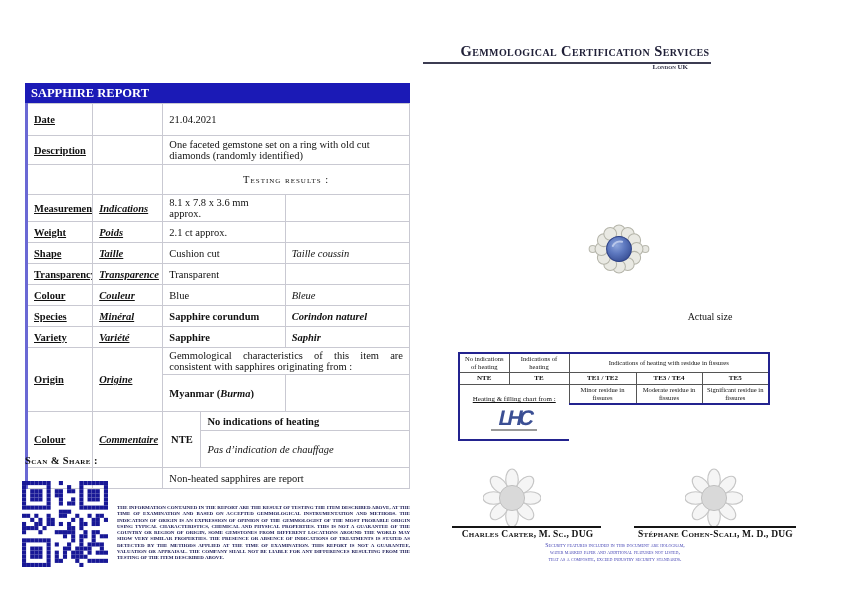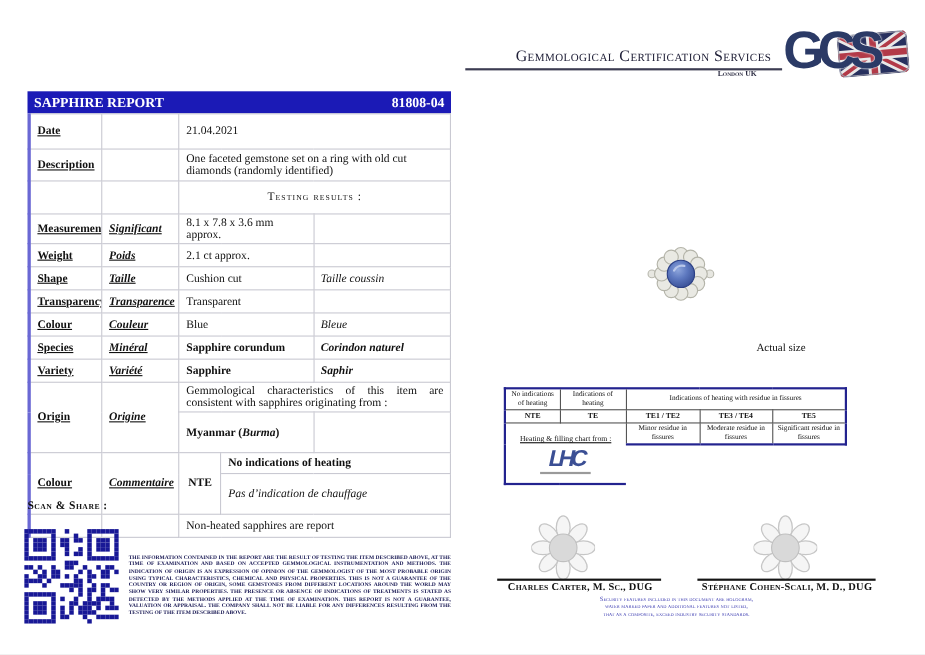--- a/index.html
+++ b/index.html
@@ -2,33 +2,33 @@
 <html><head>
 <meta charset="utf-8">
 <style>
   html,body{margin:0;padding:0;background:#e8e8e8;}
   .page{position:relative;width:841px;height:595px;background:#ffffff;overflow:hidden;
         font-family:"Liberation Serif",serif;color:#111;}
 
   
   .org-block{position:absolute;left:423px;top:42px;width:288px;text-align:center;
              border-bottom:2px solid #3c3c52;padding-bottom:2px;}
-  .org-name{font-variant:small-caps;font-weight:400;font-size:14.5px;letter-spacing:.4px;color:#202038;margin-left:36px;}
+  .org-name{font-variant:small-caps;font-weight:700;font-size:14.5px;letter-spacing:.4px;color:#202038;margin-left:36px;}
   .org-loc{position:absolute;left:400px;top:63px;width:288px;text-align:right;
            font-variant:small-caps;font-size:7px;font-weight:600;color:#2a2a40;padding-right:2px;}
   .gcs-logo{position:absolute;left:710px;top:24px;width:116px;height:58px;}
   .gcs-flag{position:absolute;right:0;top:4px;transform:rotate(-5deg);}
   .gcs-letters{position:absolute;left:2px;top:-6px;font-family:"Liberation Sans",sans-serif;
                font-weight:bold;font-size:48px;line-height:58px;color:#2b3a66;letter-spacing:-6px;
                text-shadow:0 0 2px #fff,0 0 1px #fff;}
 
   
   .titlebar{position:absolute;left:25px;top:83px;width:385px;height:20px;background:#1b1ab6;
             color:#fff;font-weight:bold;font-size:12.5px;line-height:20px;box-sizing:border-box;
-            padding:0 6px;display:flex;justify-content:space-between;}
+            padding:0 6px;display:flex;justify-content:space-between;flex-direction:column;}
   .report-table-wrap{position:absolute;left:25px;top:103px;width:385px;}
   table.report{border-collapse:collapse;width:385px;table-layout:fixed;
                border-left:3px solid #6a68d4;}
   table.report td{border:1px solid #c9c9d2;padding:2px 6px;font-size:10.5px;vertical-align:middle;
                   overflow:hidden;}
   table.report td.lab{font-weight:bold;text-decoration:underline;}
   table.report td.labfr{font-weight:bold;font-style:italic;text-decoration:underline;}
   td.val-strong{font-weight:bold;}
   td.val-fr{font-style:italic;}
   td.val-fr-strong{font-style:italic;font-weight:bold;}
@@ -75,42 +75,20 @@
 </head>
 <body>
 
 <div class="page">
 
   <div class="org-block">
     <span class="org-name">Gemmological Certification Services</span>
   </div>
   <div class="org-loc">London UK</div>
 
-  <div class="gcs-logo">
-    <span class="gcs-flag">
-      <svg width="64" height="42" viewBox="0 0 60 36" xmlns="http://www.w3.org/2000/svg">
-        <defs>
-            <clipPath id="fjc">
-              <rect x="0" y="0" width="60" height="36" rx="5"></rect>
-            </clipPath>
-          </defs>
-        <g clip-path="url(#fjc)">
-          <rect width="60" height="36" fill="#27305e"></rect>
-          <path d="M0,0 L60,36 M60,0 L0,36" stroke="#e8e8e8" stroke-width="8"></path>
-          <path d="M0,0 L60,36 M60,0 L0,36" stroke="#b23a48" stroke-width="3.2"></path>
-          <rect x="25" y="0" width="10" height="36" fill="#e8e8e8"></rect>
-          <rect x="0" y="13" width="60" height="10" fill="#e8e8e8"></rect>
-          <rect x="27.5" y="0" width="5.5" height="36" fill="#b23a48"></rect>
-          <rect x="0" y="15.2" width="60" height="5.6" fill="#b23a48"></rect>
-        </g>
-        <rect x="0.8" y="0.8" width="58.4" height="34.4" rx="5" fill="none" stroke="#9a9aa8" stroke-width="1"></rect>
-      </svg>
-    </span>
-    <span class="gcs-letters">GCS</span>
-  </div>
 
   <div class="titlebar">
     <span>SAPPHIRE REPORT</span>
     <span>81808-04</span>
   </div>
 
   <div class="report-table-wrap">
     <table class="report">
       <colgroup>
           <col style="width:66px">
@@ -130,21 +108,21 @@
         <td></td>
         <td colspan="3">One faceted gemstone set on a ring with old cut diamonds (randomly identified)</td>
       </tr>
       <tr style="height:30px">
         <td></td>
             <td></td>
         <td colspan="3" class="testing-head">Testing results :</td>
       </tr>
       <tr style="height:21px">
         <td class="lab">Measurements</td>
-        <td class="labfr">Significant</td>
+        <td class="labfr">Indications</td>
         <td colspan="2">8.1 x 7.8 x 3.6 mm approx.</td>
         <td></td>
       </tr>
       <tr style="height:21px">
         <td class="lab">Weight</td>
         <td class="labfr">Poids</td>
         <td colspan="2">2.1 ct approx.</td>
         <td></td>
       </tr>
       <tr style="height:21px">

